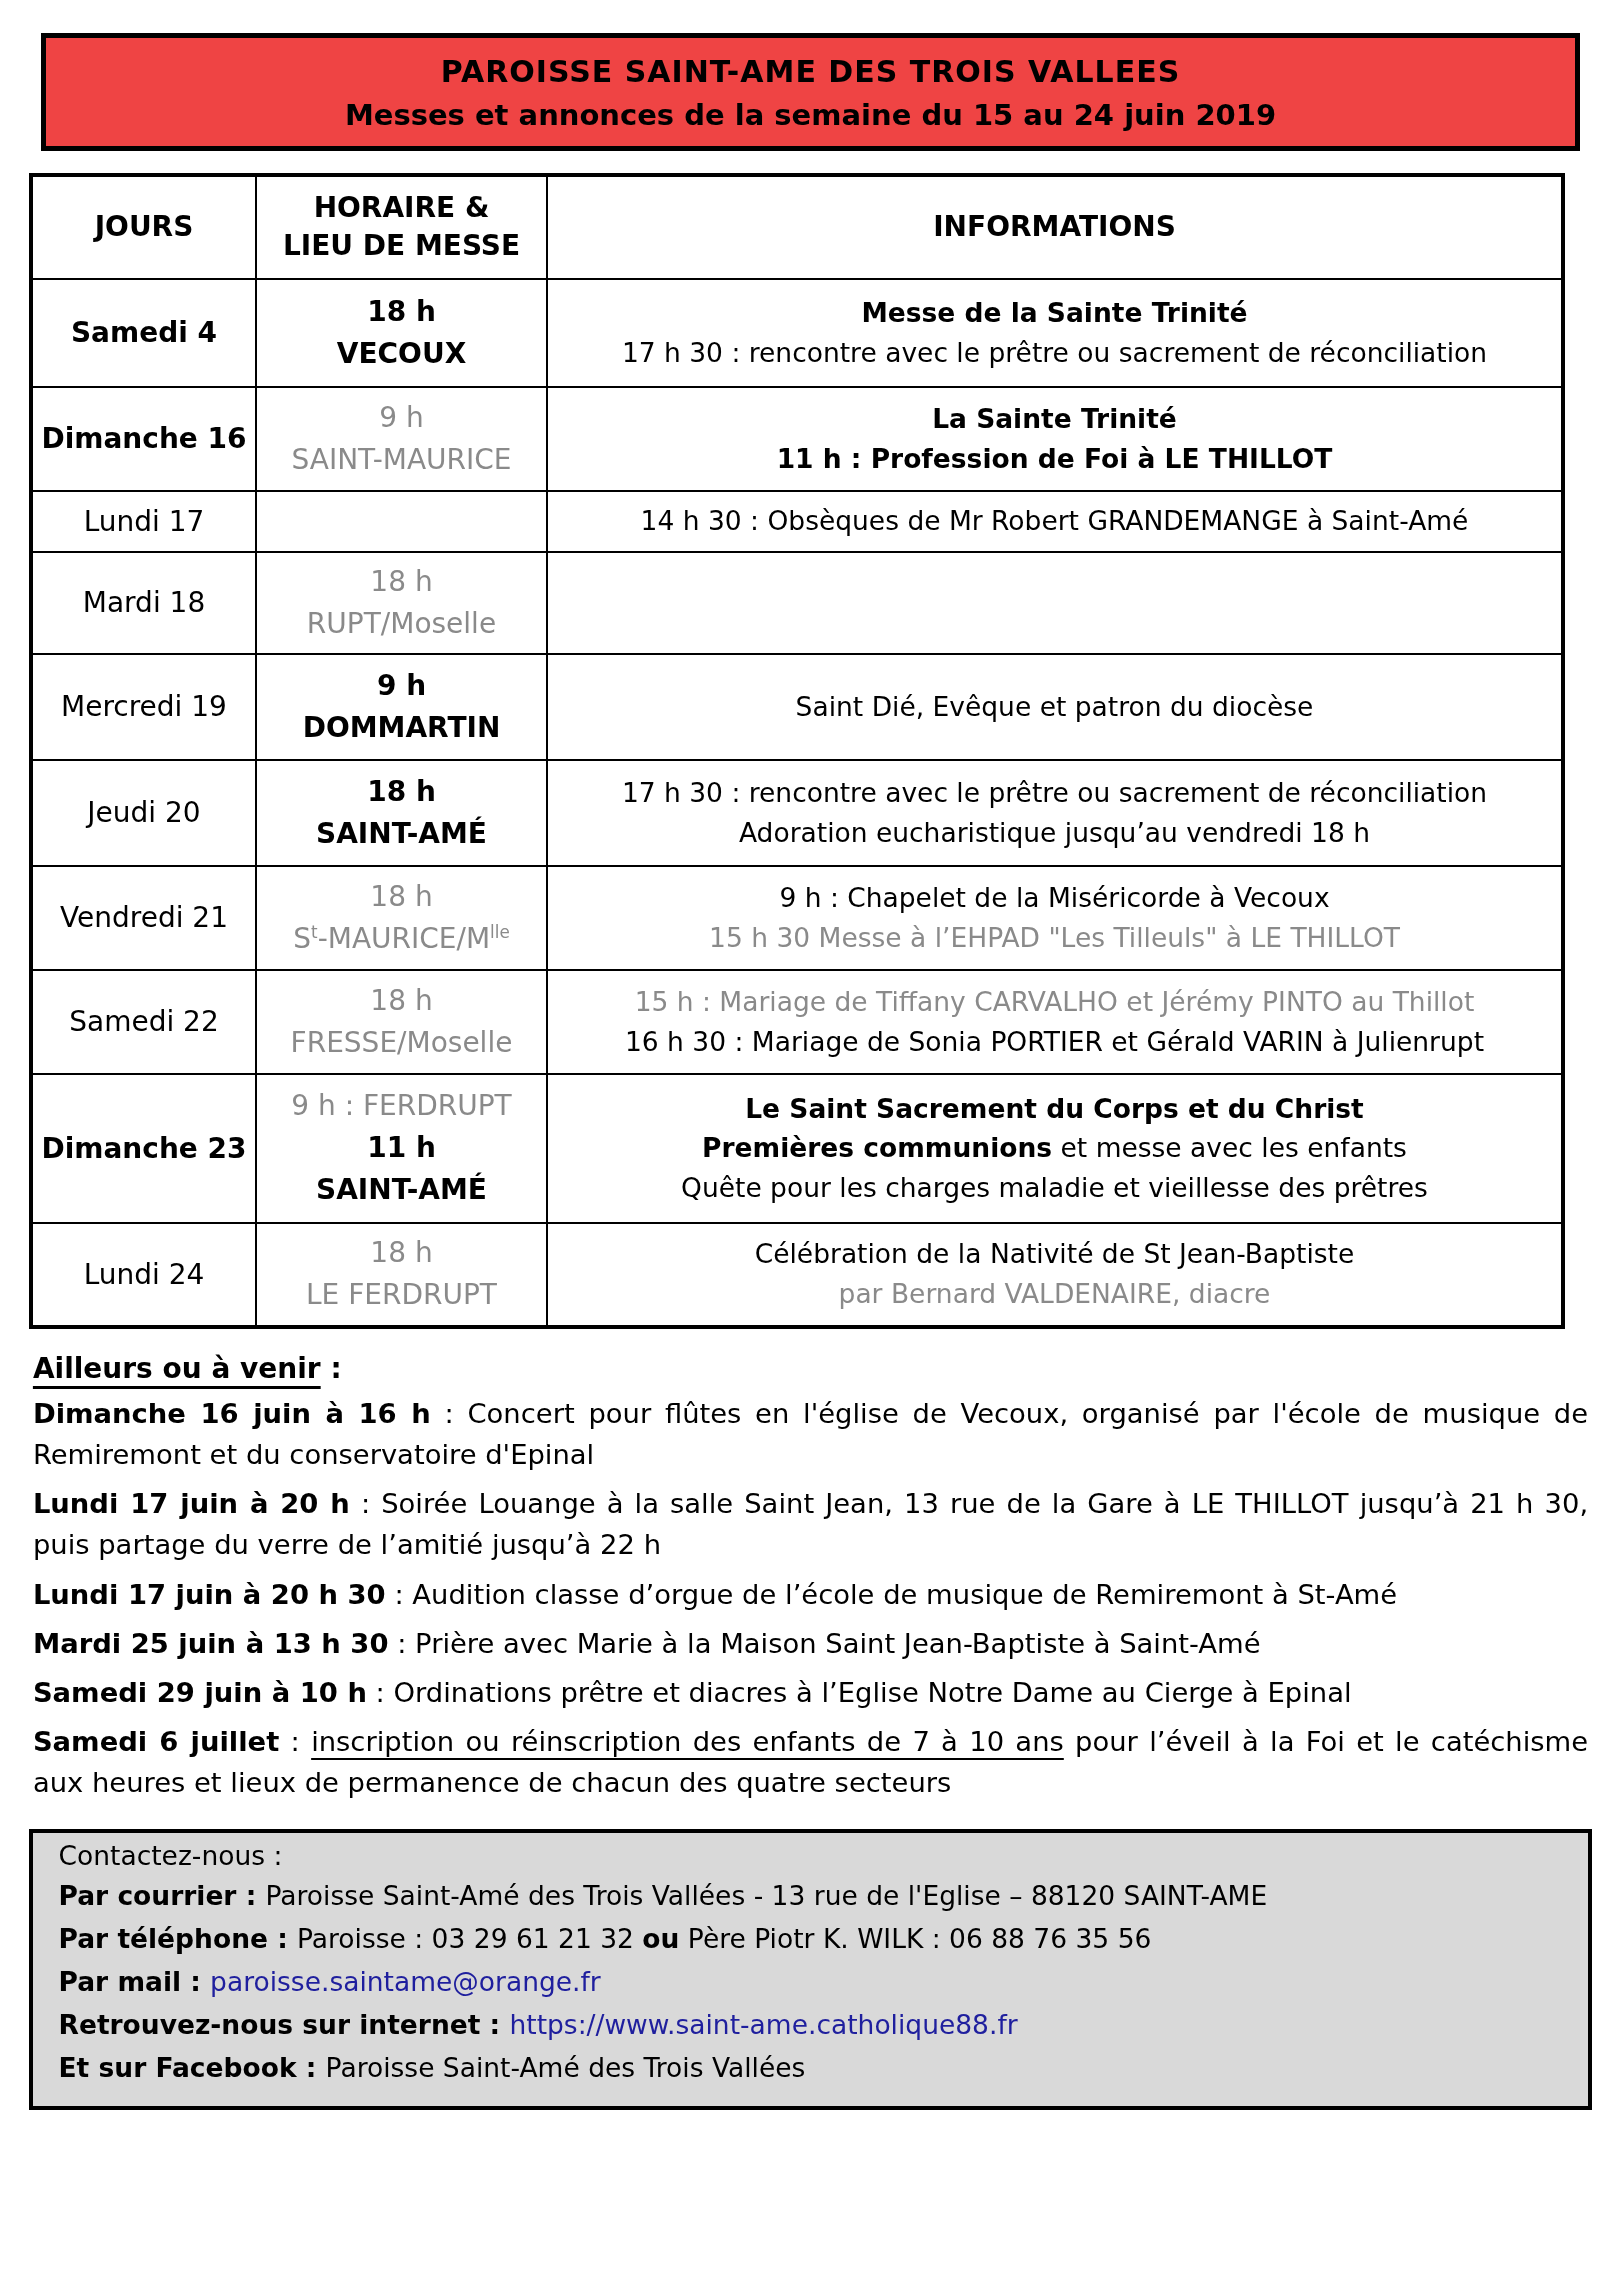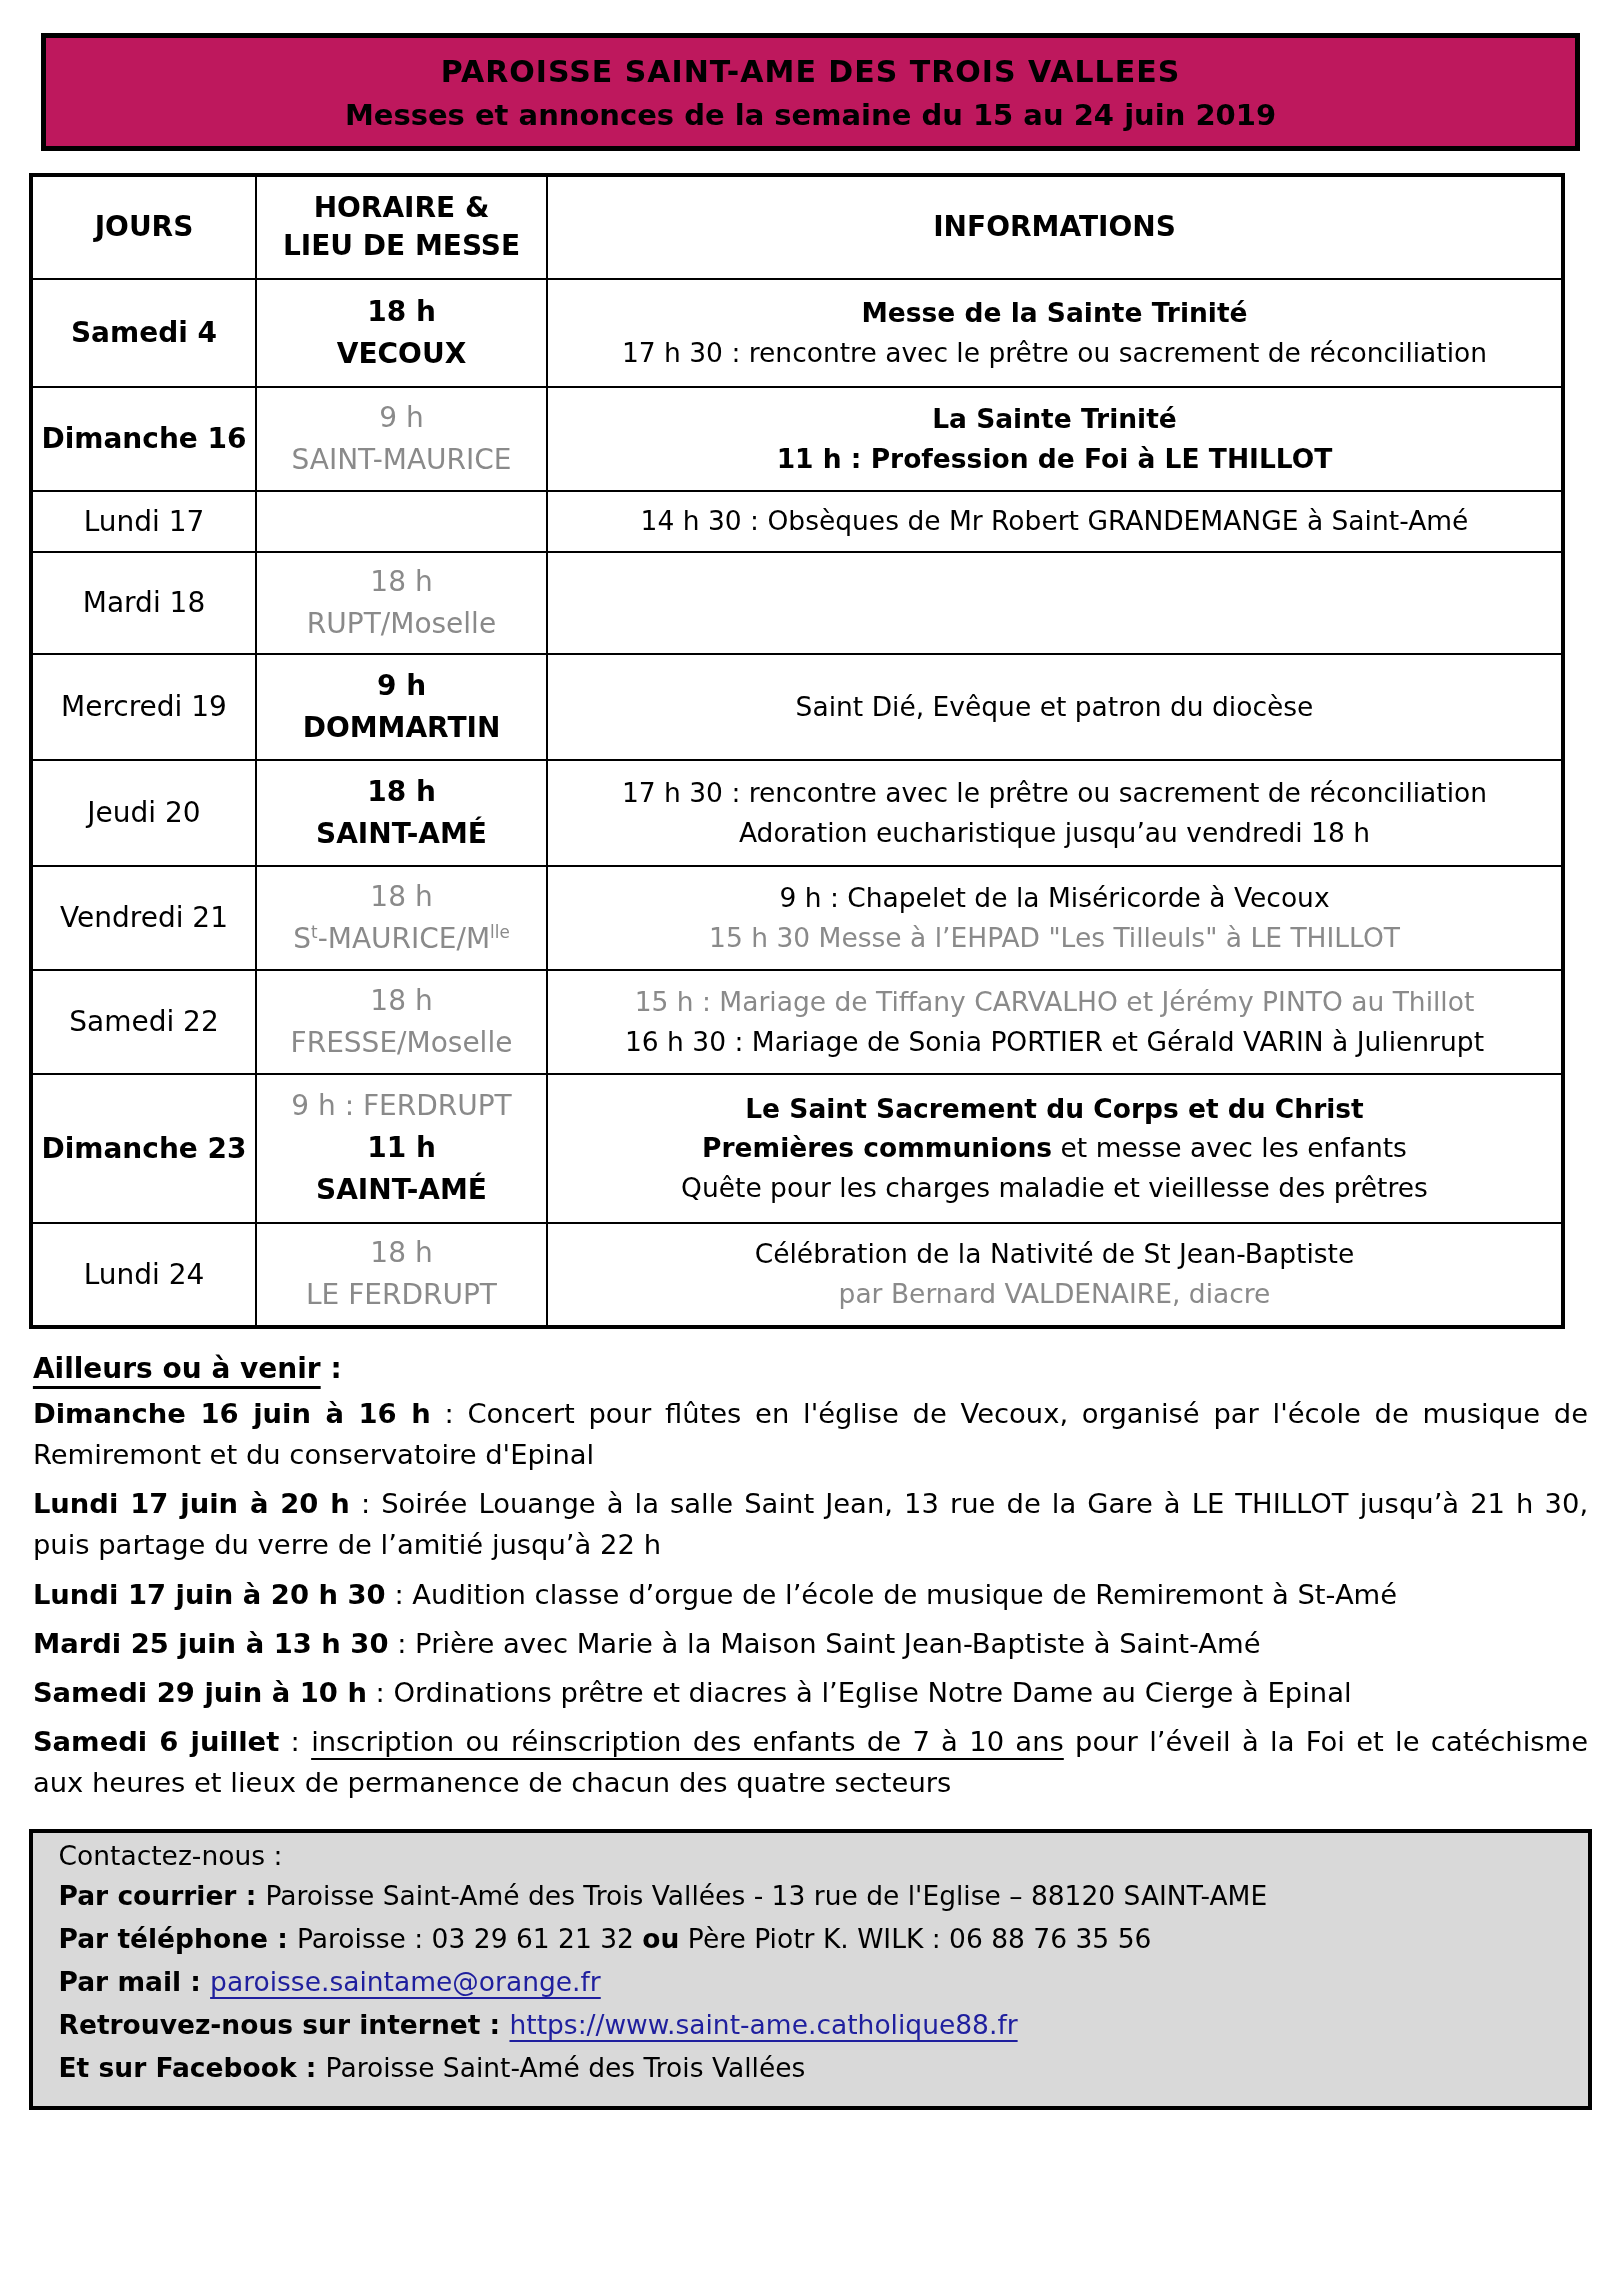--- a/index.html
+++ b/index.html
@@ -5,21 +5,21 @@
   html,body{margin:0;padding:0;background:#ffffff;}
   .page{
     width:1621px;height:2293px;box-sizing:border-box;
     padding:29px 29px 0 29px;
     font-family:"DejaVu Sans",sans-serif;color:#000;
     overflow:hidden;
   }
   
   .header-box{
     margin:3.9px 11.8px 0 11.8px;
-    background:#be185d;border:5.9px solid #000;
+    background:#ef4444;border:5.9px solid #000;
     text-align:center;padding:15.7px 9.8px 13.7px 9.8px;
   }
   .header-box .t1{font-size:30px;font-weight:bold;letter-spacing:1px;}
   .header-box .t2{font-size:29px;font-weight:bold;margin-top:9.8px;}
   
   table.mass-table{
     border-collapse:collapse;table-layout:fixed;
     width:1533px;margin-top:21.6px;border:4.9px solid #000;
   }
   .mass-table th,.mass-table td{
@@ -42,21 +42,21 @@
   .section-title .tt{text-decoration:underline;text-decoration-thickness:2.9px;text-underline-offset:7.8px;}
   .para{font-size:27.4px;line-height:1.5;text-align:justify;margin-top:8px;}
   .u{text-decoration:underline;text-decoration-thickness:2px;text-underline-offset:6.9px;}
   
   .contact-box{
     margin:25.5px 0 0 0;background:#d9d9d9;border:4.9px solid #000;
     padding:7.8px 25.5px 15.7px 25.5px;
   }
   .contact-title{font-size:26.5px;margin-bottom:3.9px;}
   .contact-line{font-size:26.5px;line-height:1.62;}
-  .link{color:#1f1f9e;text-decoration:underline;text-decoration-thickness:2px;text-underline-offset:5.9px;cursor:pointer;}
+  .link{color:#1f1f9e;text-decoration-thickness:2px;text-underline-offset:5.9px;cursor:pointer;}
 </style>
 </head>
 <body>
 
 <div class="page">
 
   <div class="header-box">
     <div class="t1">PAROISSE SAINT-AME DES TROIS VALLEES</div>
     <div class="t2">Messes et annonces de la semaine du 15 au 24 juin 2019</div>
   </div>

